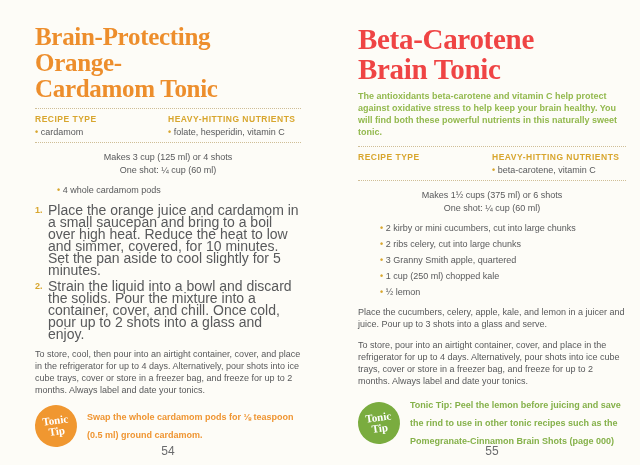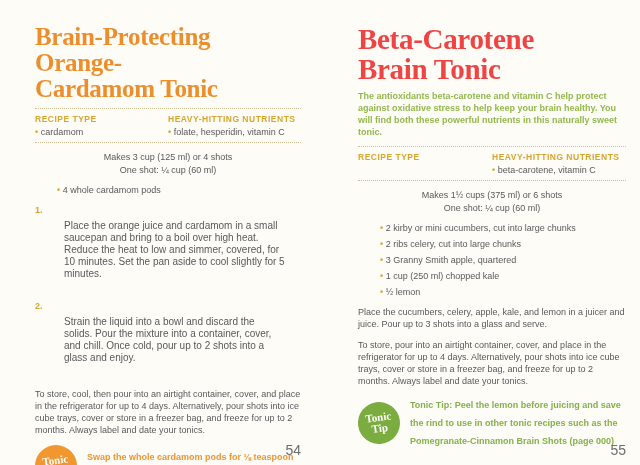--- a/index.html
+++ b/index.html
@@ -66,21 +66,21 @@
   }
   .ingredients li::before { content:"•  "; color:#D8A62E; font-weight:bold; }
 
   .steps { list-style:none; margin:0 0 8px 0; padding:0; }
   .step { display:flex; margin-bottom:4px; }
   .step-num {
     color:#D8A62E; font-weight:bold;
     font-size:9px; line-height:12px;
     width:13px; flex-shrink:0;
   }
-  .step-text { font-size:10px; line-height:12px; margin:16px; }
+  .step-text { font-size:14px; line-height:12px; margin:0; }
 
   .body-para {
     font-size:9px; line-height:12px;
     margin:0 0 9px 0;
   }
 
   .tip { display:flex; align-items:center; margin-top:2px; }
   .tip-badge {
     width:42px; height:42px; border-radius:50%;
     display:flex; flex-direction:column; align-items:center; justify-content:center;
@@ -91,22 +91,22 @@
     flex-shrink:0; margin-right:10px;
   }
   .tip-badge--orange { background:#F09730; }
   .tip-badge--green  { background:#7AAC3F; }
   .tip-text { font-weight:bold; font-size:9px; line-height:18px; }
   .tip-text--orange { color:#EF9532; }
   .tip-text--green  { color:#85B14A; }
 
   .page-num {
     position:absolute; bottom:0; left:0; right:0;
-    text-align:right;
-    font-size:14px; color:#6A6B6D;
+    text-align:center;
+    font-size:12px; color:#6A6B6D;
   }
 </style>
 </head>
 <body>
 
 <div class="spread">
 
   <div class="page page--left">
     <h1 class="title title--orange">Brain-Protecting
 Orange-

